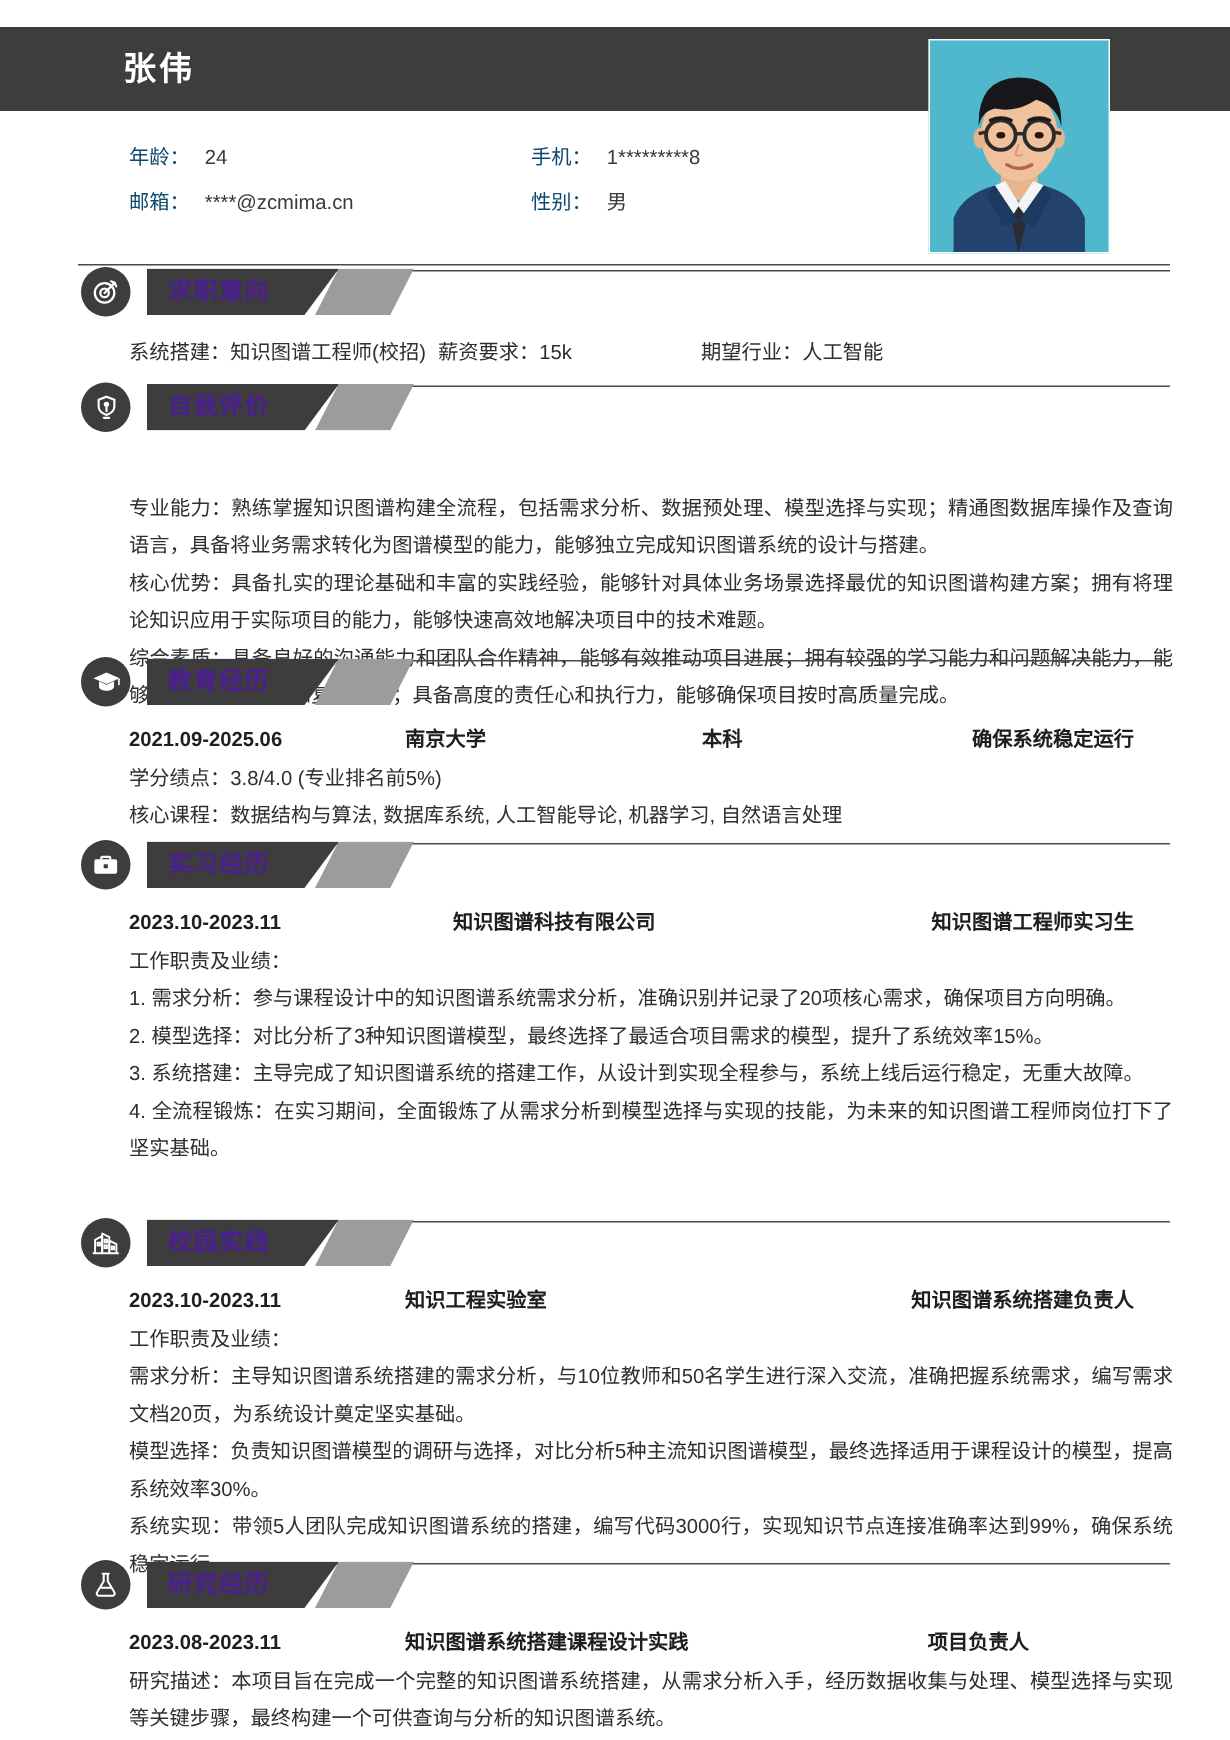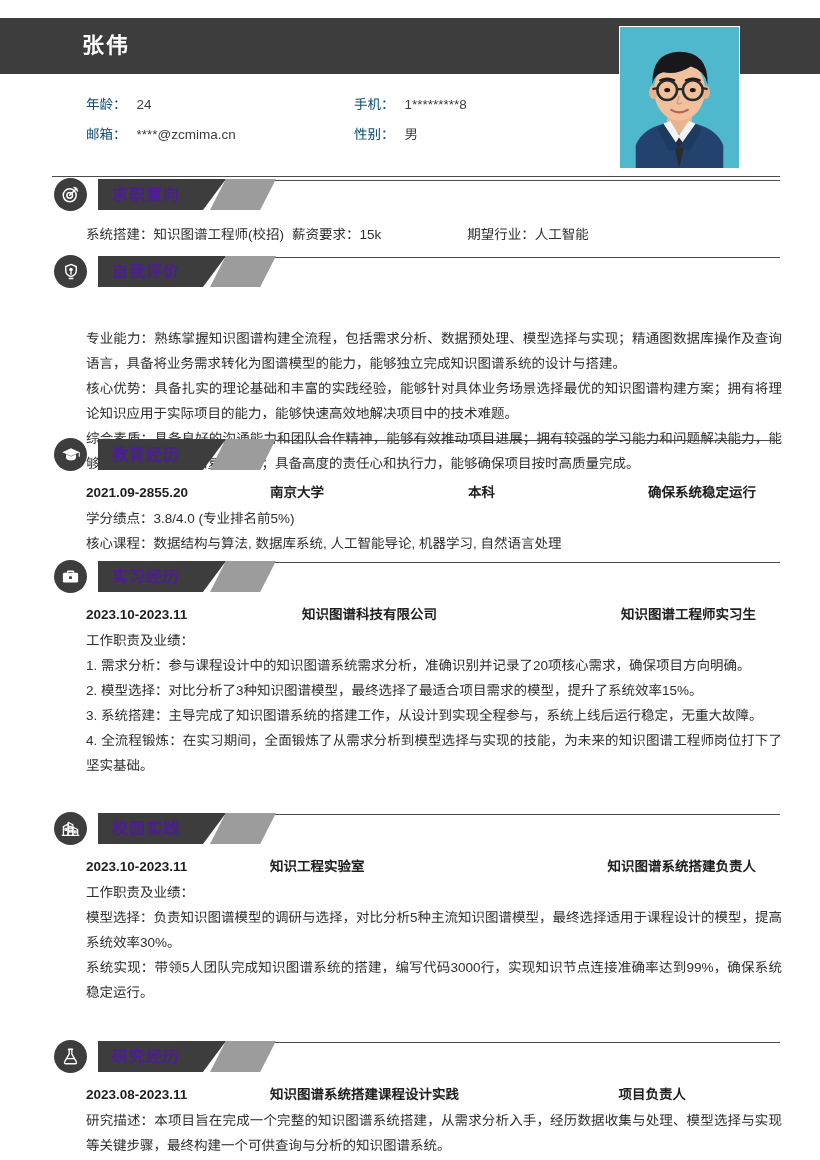--- a/index.html
+++ b/index.html
@@ -306,21 +306,21 @@
         </svg>
       </div>
       <div class="sec-bar">
         <div class="shape-dark"></div>
         <div class="shape-light"></div>
         <div class="sec-title">教育经历</div>
       </div>
     </div>
     <div class="sec-body" style="top:42px;">
       <div class="entry-row">
-        <span class="entry-date">2021.09-2855.20</span>
+        <span class="entry-date">2021.09-2025.06</span>
         <span class="entry-org" style="left:184px;">南京大学</span>
         <span class="entry-mid" style="left:382px;">本科</span>
         <span class="entry-right" style="right:26px;">确保系统稳定运行</span>
       </div>
       <p>学分绩点：3.8/4.0 (专业排名前5%)</p>
       <p>核心课程：数据结构与算法, 数据库系统, 人工智能导论, 机器学习, 自然语言处理</p>
     </div>
   </div>
 
   <div class="section" style="top:560px;">
@@ -374,20 +374,21 @@
         <div class="sec-title">校园实践</div>
       </div>
     </div>
     <div class="sec-body" style="top:42px;">
       <div class="entry-row">
         <span class="entry-date">2023.10-2023.11</span>
         <span class="entry-org" style="left:184px;">知识工程实验室</span>
         <span class="entry-right" style="right:26px;">知识图谱系统搭建负责人</span>
       </div>
       <p>工作职责及业绩：</p>
+      <p>需求分析：主导知识图谱系统搭建的需求分析，与10位教师和50名学生进行深入交流，准确把握系统需求，编写需求文档20页，为系统设计奠定坚实基础。</p>
       <p>模型选择：负责知识图谱模型的调研与选择，对比分析5种主流知识图谱模型，最终选择适用于课程设计的模型，提高系统效率30%。</p>
       <p>系统实现：带领5人团队完成知识图谱系统的搭建，编写代码3000行，实现知识节点连接准确率达到99%，确保系统稳定运行。</p>
     </div>
   </div>
 
   <div class="section" style="top:1040px;">
     <div class="sec-head">
       <div class="sec-rule"></div>
       <div class="sec-icon">
         <svg width="19" height="19" viewBox="0 0 24 24" fill="none" stroke="#ffffff" stroke-width="1.7">

